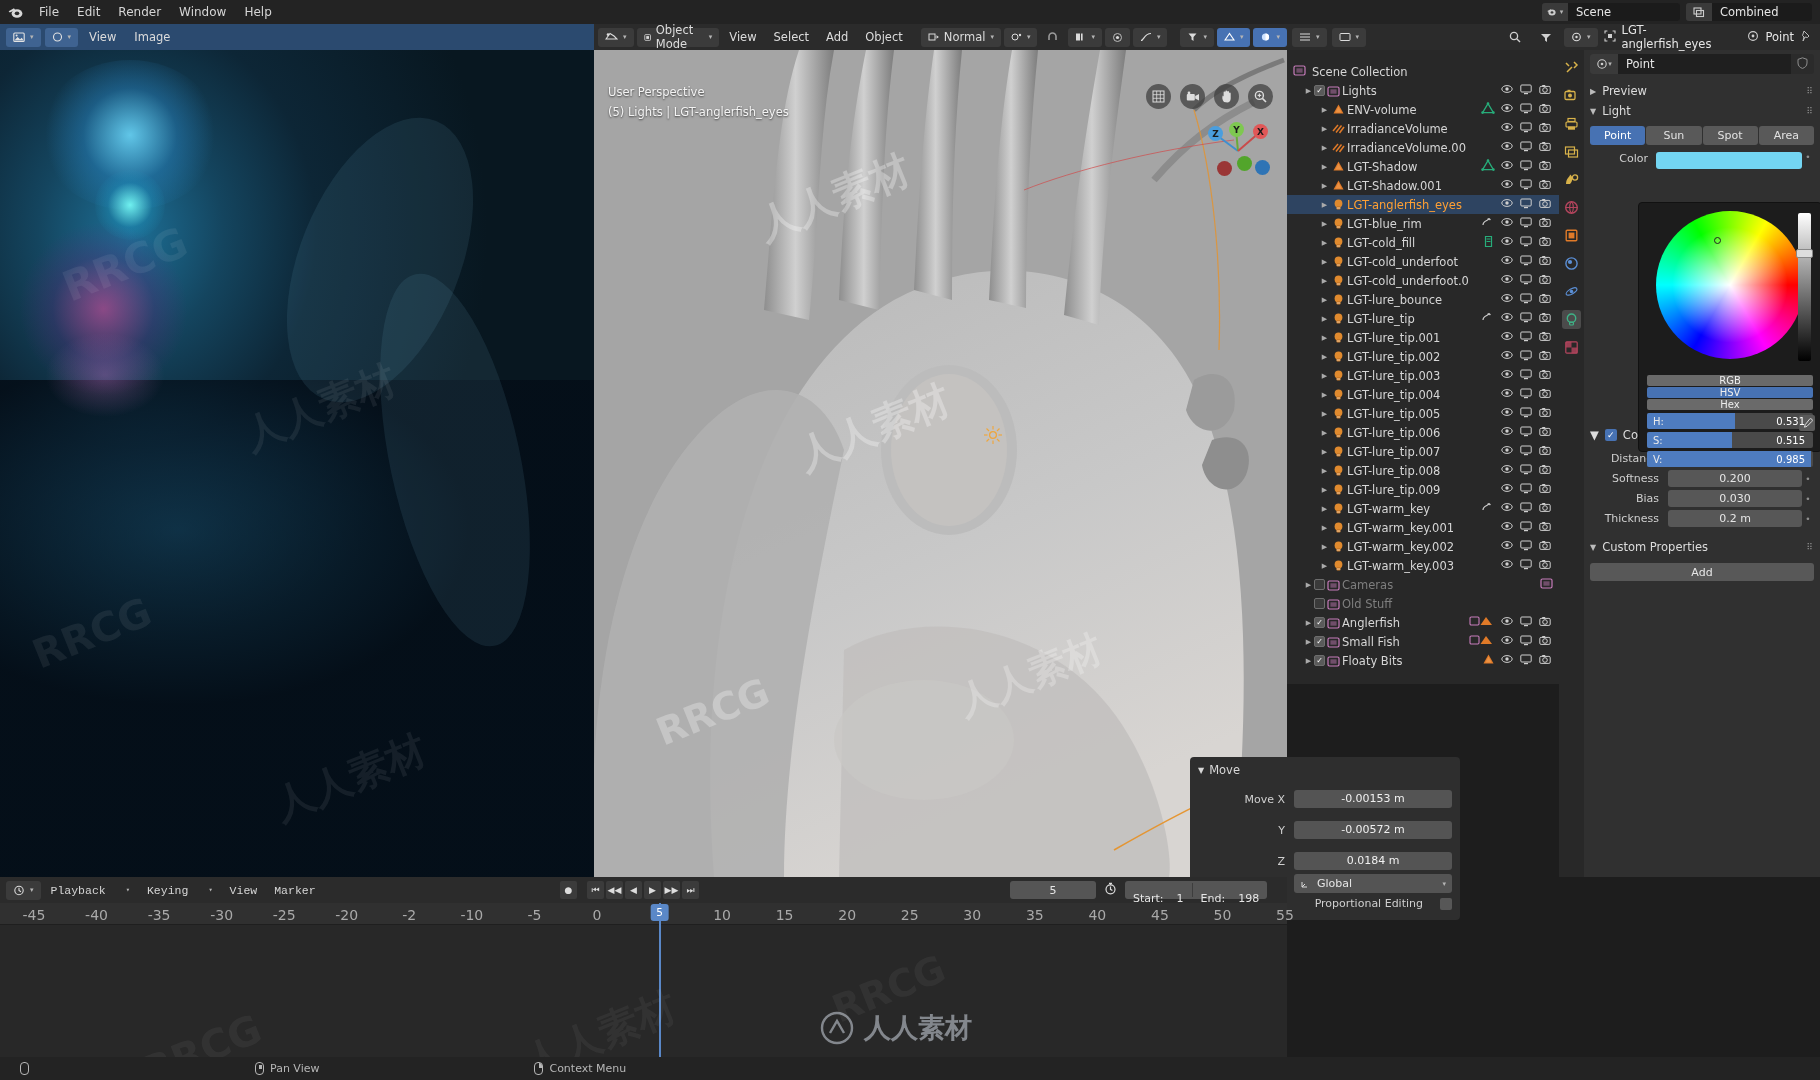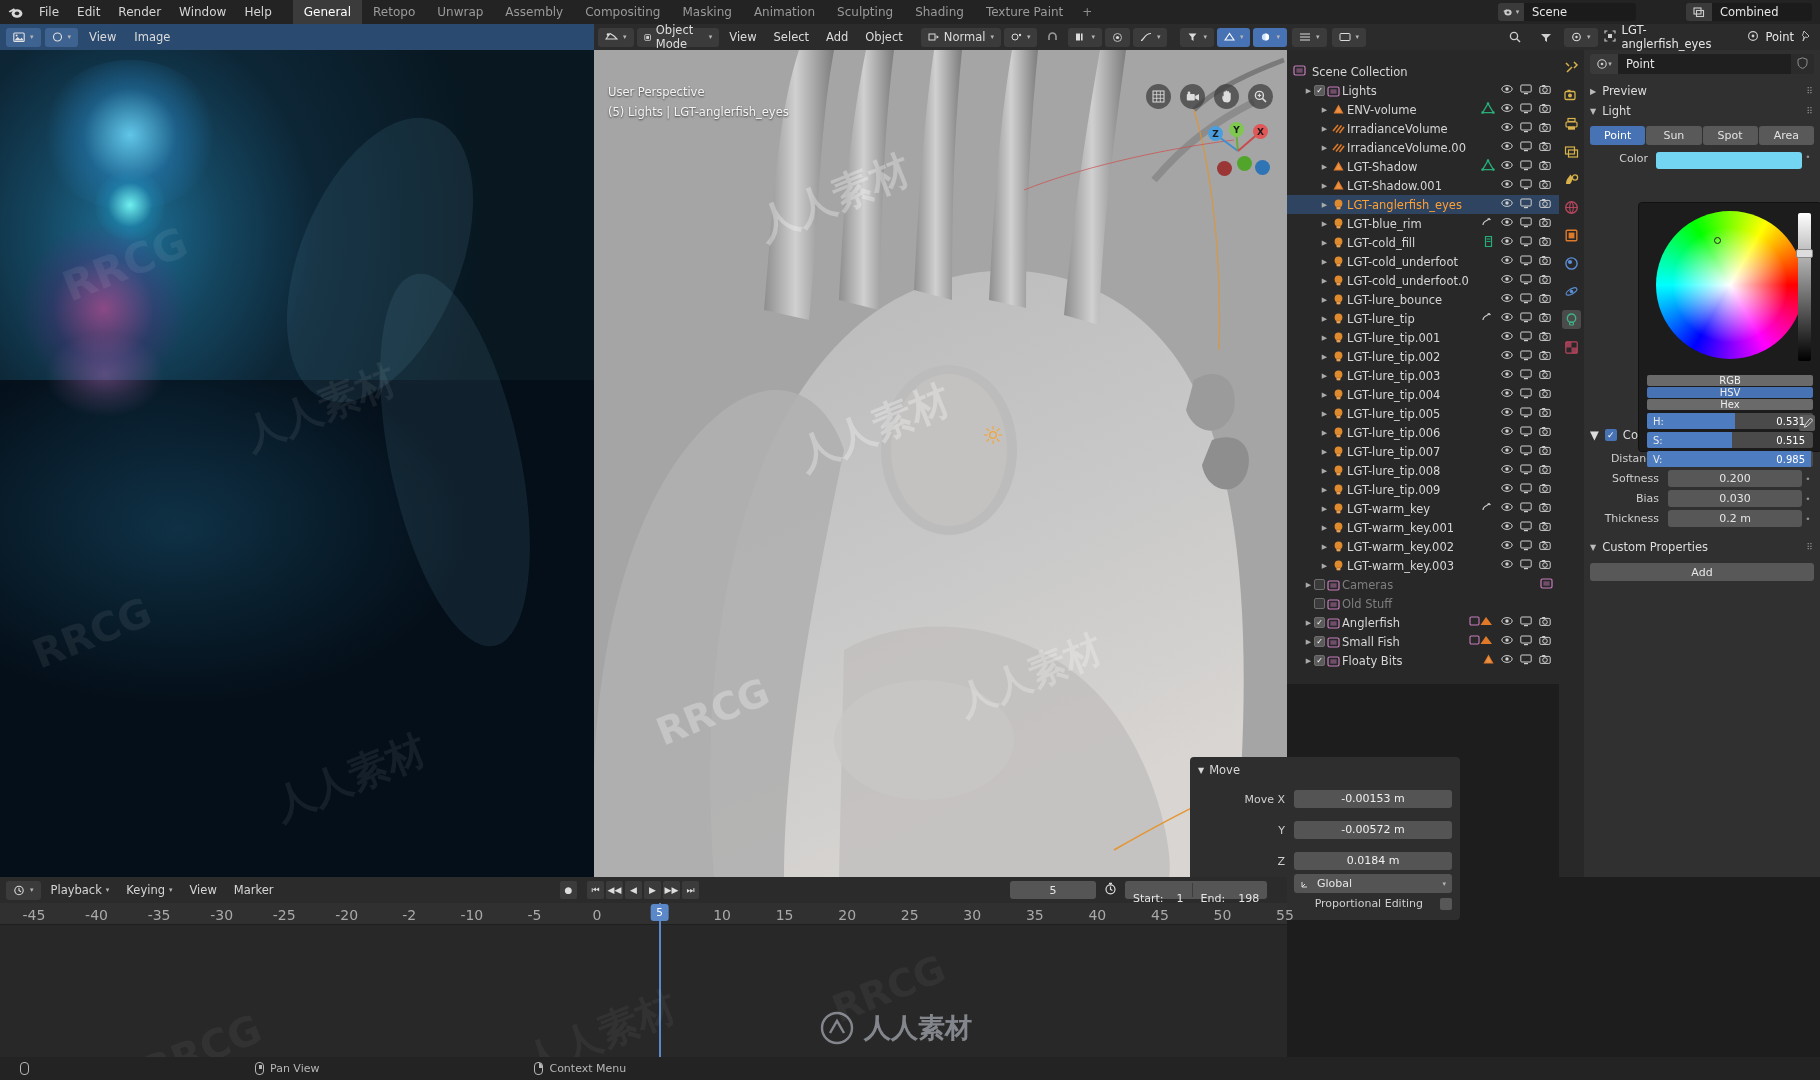--- a/index.html
+++ b/index.html
@@ -19,21 +19,21 @@
   .wkspaces .ws.active { background:#3b3b3b; color:#ffffff; }
   .wkspaces .ws.plus { color:#8e8e8e; padding:4px 8px; }
   .topright { position:absolute; right:0; top:0; height:24px; display:flex; align-items:center; }
   .scene-field { display:flex; align-items:center; background:#2b2b2b; height:18px;
     border-radius:3px; margin-right:6px; }
   .scene-ic { width:26px; height:18px; background:#3a3a3a; border-radius:3px 0 0 3px;
     display:flex; align-items:center; justify-content:center; font-size:10px; color:#ccc; }
   .scene-name { background:#1b1b1b; width:112px; height:18px; line-height:18px;
     padding-left:8px; font-size:11.5px; border-radius:0 3px 3px 0; }
   .vl-field { display:flex; align-items:center; background:#2b2b2b; height:18px;
-    border-radius:3px; margin-right:8px;margin-left:44px; }
+    border-radius:3px; margin-right:8px; }
   .vl-name { background:#1b1b1b; width:100px; height:18px; line-height:18px;
     padding-left:8px; font-size:11.5px; border-radius:0 3px 3px 0; }
 
   
   .mainrow { position:absolute; left:0; top:24px; width:1820px; height:853px; }
 
   
   .imgeditor { position:absolute; left:0; top:0; width:594px; height:853px; background:#101820; }
   .ie-header { position:absolute; left:0; top:0; width:594px; height:26px;
     background:#2b4a6f; display:flex; align-items:center; padding-left:6px; gap:4px; }
@@ -162,21 +162,21 @@
   .pval { flex:1; background:#575757; border-radius:3px; height:17px; line-height:17px;
     text-align:center; font-size:11px; }
   .pdot { width:12px; text-align:center; color:#8d8d8d; font-size:9px; }
   .addbtn { width:100%; height:18px; background:#585858; border-radius:3px; font-size:11px;
     display:flex; align-items:center; justify-content:center; margin-top:6px; }
 
   
   .timeline { position:absolute; left:0; top:877px; width:1287px; height:180px; background:#282828; }
   .tl-header { position:absolute; left:0; top:0; width:1287px; height:26px; background:#2b2b2b;
     display:flex; align-items:center; padding-left:6px; gap:3px; }
-  .tl-menu { padding:3px 7px; font-size:11.5px; color:#d5d5d5; display:flex; align-items:center; gap:4px; }
+  .tl-menu { padding:3px 7px; font-size:11.5px; color:#d5d5d5; display:flex; align-items:center; gap:20px;font-family:Liberation Mono, monospace; }
   .tl-playbtns { position:absolute; left:560px; top:4px; display:flex; align-items:center; gap:2px; }
   .pbtn { width:17px; height:18px; background:#3b3b3b; border-radius:2px; display:flex;
     align-items:center; justify-content:center; font-size:9px; color:#ddd; }
   .tl-frame { position:absolute; left:1010px; top:4px; display:flex; align-items:center; gap:3px; }
   .framefield { width:86px; height:18px; background:#555; border-radius:3px; font-size:11px;
     display:flex; align-items:center; justify-content:center; }
   .startend { display:flex; align-items:center; height:18px; background:#555; border-radius:3px; }
   .se { padding:16px 8px; height:18px; line-height:18px; font-size:11px; display:flex; gap:13px; }
   .tl-ruler { position:absolute; left:0; top:26px; width:1287px; height:22px; background:#303030;
     border-bottom:1px solid #1f1f1f; }
@@ -220,33 +220,20 @@
         <path d="M0.6 6.2 L6 3.2 L7.2 5.1 L1.8 7.6 Z" fill="#d8d8d8"></path>
       </svg>
     </div>
     <div class="menu">
       <span>File</span>
       <span>Edit</span>
       <span>Render</span>
       <span>Window</span>
       <span>Help</span>
     </div>
-    <div class="wkspaces" id="wkspaces">
-        <div class="ws active">General</div>
-        <div class="ws">Retopo</div>
-        <div class="ws">Unwrap</div>
-        <div class="ws">Assembly</div>
-        <div class="ws">Compositing</div>
-        <div class="ws">Masking</div>
-        <div class="ws">Animation</div>
-        <div class="ws">Sculpting</div>
-        <div class="ws">Shading</div>
-        <div class="ws">Texture Paint</div>
-        <div class="ws plus">+</div>
-      </div>
     <div class="topright">
       <div class="scene-field">
         <div class="scene-ic">
           <svg width="13" height="11" viewBox="0 0 13 11">
               <ellipse cx="5" cy="5.5" rx="3.6" ry="3" fill="#ccc"></ellipse>
               <ellipse cx="5" cy="5.4" rx="1.4" ry="1.2" fill="#3a3a3a"></ellipse>
               <path d="M0.4 4 L3.6 2.2 L4.4 3.4 L1.2 5 Z" fill="#ccc"></path>
             </svg>
           <span class="chev">▾</span>
         </div>

